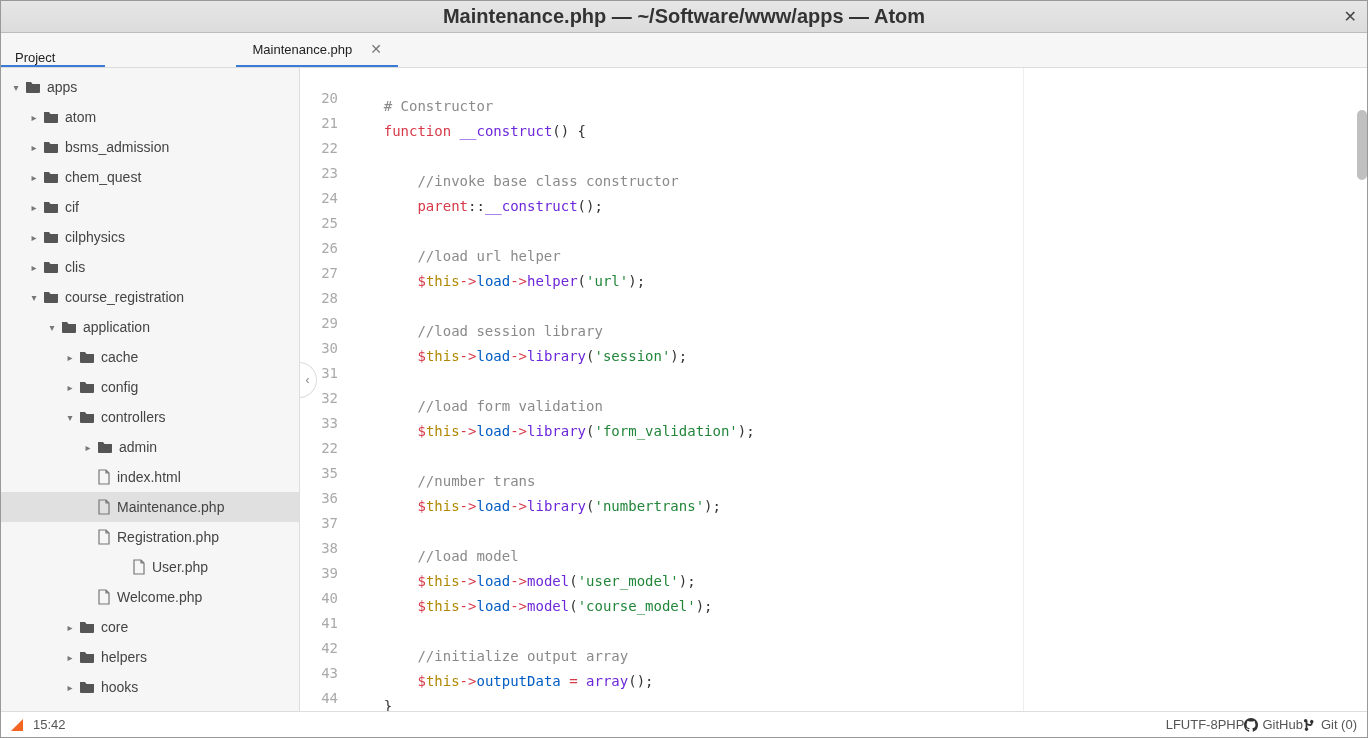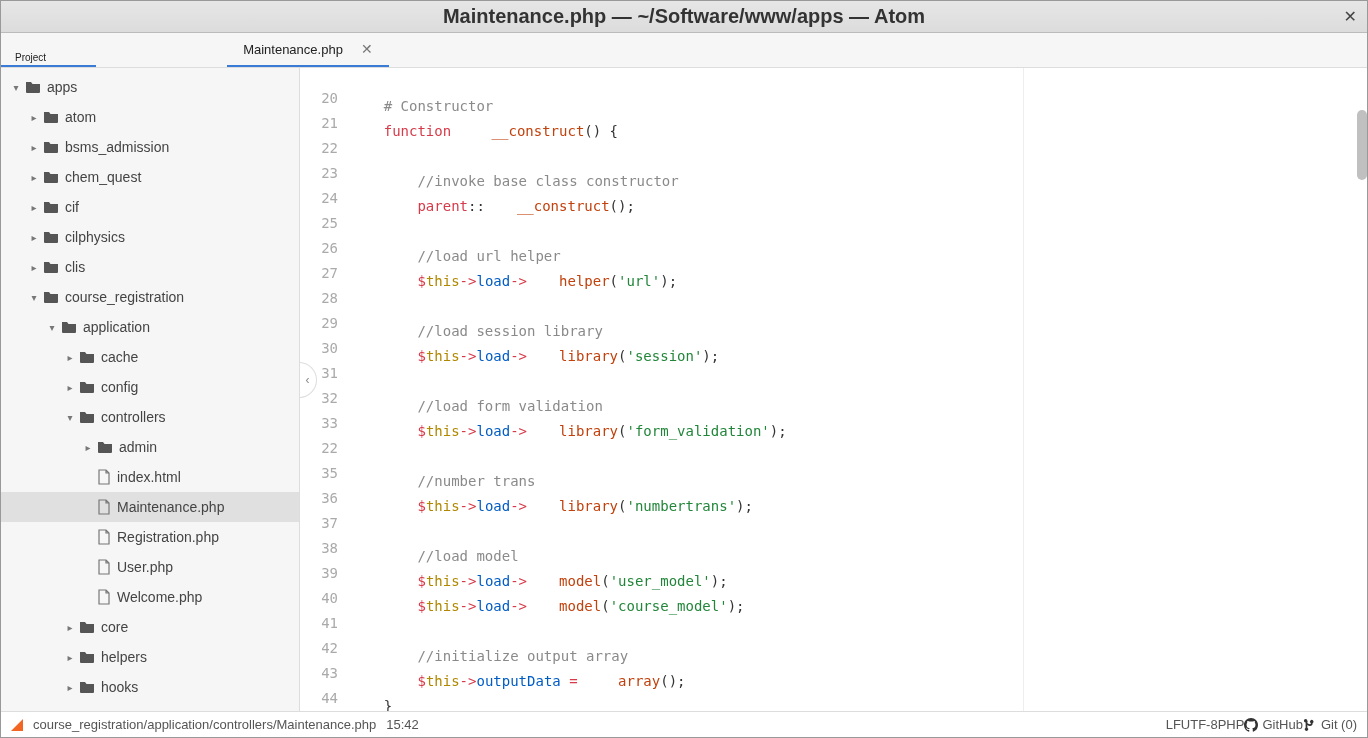--- a/index.html
+++ b/index.html
@@ -1,21 +1,21 @@
 <!DOCTYPE html>
 <html><head>
 <meta charset="utf-8">
 <style>
 * { margin: 0; padding: 0; box-sizing: border-box; }
 body { font-family: "Helvetica Neue", Arial, sans-serif; font-size: 14px; color: #333; background: #fff; height: 738px; width: 1368px; overflow: hidden; display: flex; flex-direction: column; border: 1px solid #999; }
 .titlebar { height: 32px; background: linear-gradient(#e6e6e6, #dcdcdc); display: flex; align-items: center; justify-content: center; position: relative; border-bottom: 1px solid #bbb; }
 .titlebar-title { font-weight: bold; font-size: 20px; color: #333; }
 .titlebar-close { position: absolute; right: 10px; top: 6px; font-size: 16px; cursor: pointer; color: #444; }
 .tabbar { height: 35px; background: #f6f6f6; display: flex; border-bottom: 1px solid #ddd; }
-.dock-tab { padding: 16px 50px 0 14px; display: flex; align-items: center; font-size: 10px; color: #555; border-bottom: 2px solid transparent; cursor: pointer; position: relative; }
+.dock-tab { padding: 16px 50px 0 14px; display: flex; align-items: center; font-size: 13px; color: #555; border-bottom: 2px solid transparent; cursor: pointer; position: relative; }
 .dock-tab.active { border-bottom-color: #3a7bd5; color: #222; }
 .file-tab { padding: 0 16px; display: flex; align-items: center; font-size: 13px; color: #555; border-bottom: 2px solid transparent; cursor: pointer; gap: 18px; }
 .file-tab.active { border-bottom-color: #3a7bd5; color: #222; }
 .file-tab .close { font-size: 14px; color: #777; }
 .main { flex: 1; display: flex; overflow: hidden; position: relative; }
 .sidebar { width: 299px; background: #f6f6f6; border-right: 1px solid #ddd; overflow-y: auto; position: relative; }
 .sidebar::-webkit-scrollbar { width: 8px; }
 .sidebar::-webkit-scrollbar-thumb { background: #c0c0c0; border-radius: 4px; }
 .tree { padding: 4px 0; font-size: 14px; color: #444; }
 .tree-item { display: flex; align-items: center; height: 30px; cursor: pointer; white-space: nowrap; }
@@ -28,21 +28,21 @@
 .code { flex: 1; font-family: "DejaVu Sans Mono", Menlo, Consolas, monospace; font-size: 14px; line-height: 25px; padding-top: 1px; white-space: pre; overflow: hidden; max-width: 688px; }
 .code-line { height: 25px; }
 .right-strip { width: 344px; border-left: 1px solid #eee; background: #fff; position: relative; }
 .right-strip::after { content: ""; position: absolute; right: 0; top: 42px; width: 10px; height: 70px; background: #c0c0c0; border-radius: 5px; }
 .toggle-btn { position: absolute; left: -1px; top: 294px; width: 18px; height: 36px; background: #fff; border: 1px solid #ddd; border-left: none; border-radius: 0 18px 18px 0; display: flex; align-items: center; justify-content: center; color: #888; font-size: 12px; cursor: pointer; z-index: 5; }
 .statusbar { height: 26px; border-top: 1px solid #ddd; background: #fff; display: flex; align-items: center; font-size: 13px; color: #555; padding: 0 10px; }
 .statusbar .sb-left { display: flex; align-items: center; gap: 10px; }
 .statusbar .sb-right { margin-left: auto; display: flex; align-items: center; gap: 0; }
 .status-icon { width: 12px; height: 12px; display: inline-block; }
 .tok-kw { color: #d73a49; }
-.tok-fn { color: #c2410c; margin-left: 32px; }
+.tok-fn { color: #6d28d9; }
 .tok-op { color: #d73a49; }
 .tok-str { color: #22863a; }
 .tok-cmt { color: #8a8a8a; }
 .tok-var { color: #b08800; }
 .tok-prop { color: #005cc5; }
 svg { display: block; }
 </style>
 </head>
 <body>
 
@@ -202,21 +202,21 @@
         </div>
         <div class="tree-item" style="padding-left: 80px;">
           <span class="chevron"></span>
           <span class="icon-file">
             <svg width="14" height="16" viewBox="0 0 14 16">
               <path fill="none" stroke="#777" stroke-width="1.2" d="M2 1h7l3 3v11H2zM9 1v3h3"></path>
             </svg>
           </span>
           <span>Registration.php</span>
         </div>
-        <div class="tree-item" style="padding-left: 80px;">
+        <div class="tree-item" style="padding-left: 115px;">
           <span class="chevron"></span>
           <span class="icon-file">
             <svg width="14" height="16" viewBox="0 0 14 16">
               <path fill="none" stroke="#777" stroke-width="1.2" d="M2 1h7l3 3v11H2zM9 1v3h3"></path>
             </svg>
           </span>
           <span>User.php</span>
         </div>
         <div class="tree-item" style="padding-left: 80px;">
           <span class="chevron"></span>
@@ -291,21 +291,20 @@
   </div>
 </div>
 
 <div class="statusbar">
   <div class="sb-left">
     <span class="status-icon">
       <svg width="12" height="12">
           <polygon points="0,12 12,0 12,12" fill="#f26522"></polygon>
         </svg>
     </span>
-    <span>course_registration/application/controllers/Maintenance.php</span>
     <span>15:42</span>
   </div>
   <div class="sb-right">
     <span>LF</span>
     <span>UTF-8</span>
     <span>PHP</span>
     <span style="display:flex;align-items:center;gap:4px;">
       <svg width="14" height="14" viewBox="0 0 16 16">
           <path fill="#333" d="M8 0C3.58 0 0 3.58 0 8c0 3.54 2.29 6.53 5.47 7.59.4.07.55-.17.55-.38 0-.19-.01-.82-.01-1.49-2.01.37-2.53-.49-2.69-.94-.09-.23-.48-.94-.82-1.13-.28-.15-.68-.52-.01-.53.63-.01 1.08.58 1.23.82.72 1.21 1.87.87 2.33.66.07-.52.28-.87.51-1.07-1.78-.2-3.64-.89-3.64-3.95 0-.87.31-1.59.82-2.15-.08-.2-.36-1.02.08-2.12 0 0 .67-.21 2.2.82.64-.18 1.32-.27 2-.27.68 0 1.36.09 2 .27 1.53-1.04 2.2-.82 2.2-.82.44 1.1.16 1.92.08 2.12.51.56.82 1.27.82 2.15 0 3.07-1.87 3.75-3.65 3.95.29.25.54.73.54 1.48 0 1.07-.01 1.93-.01 2.2 0 .21.15.46.55.38A8.013 8.013 0 0016 8c0-4.42-3.58-8-8-8z"></path>
         </svg>

